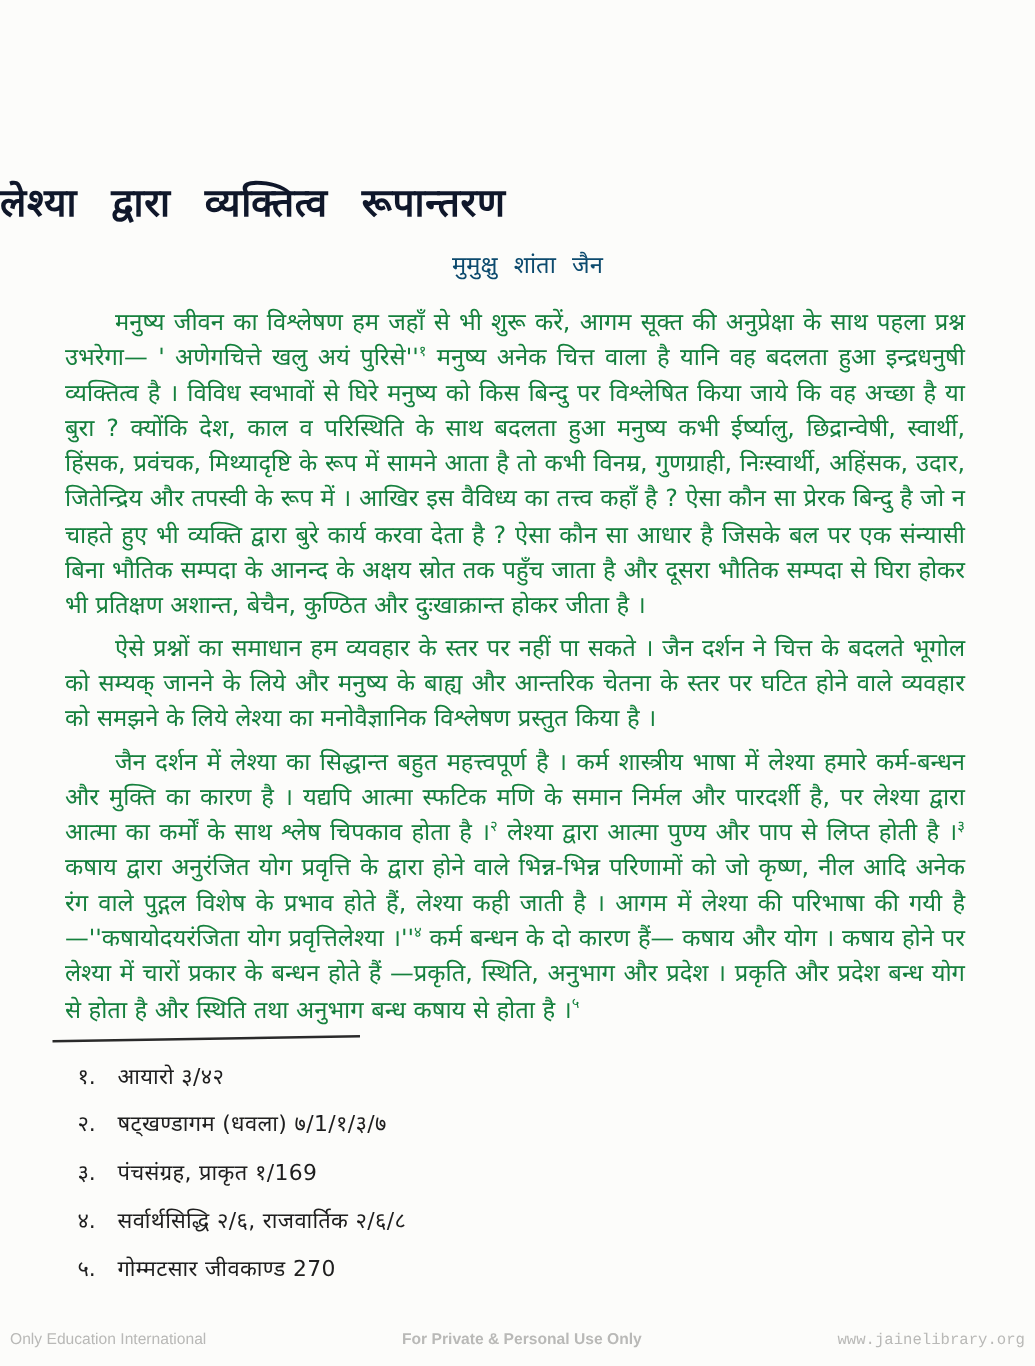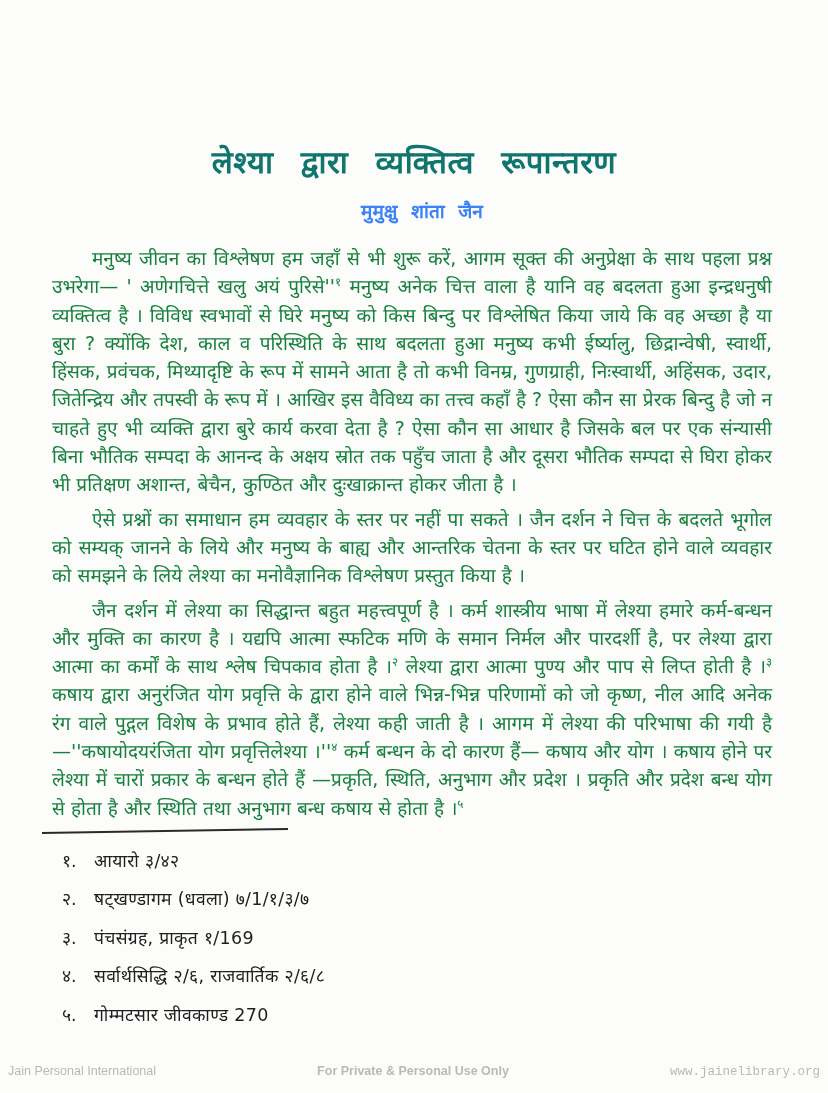--- a/index.html
+++ b/index.html
@@ -13,34 +13,33 @@
     height: 1093px;
     margin: 0 auto;
     background: #fcfcfa;
     color: #1d1d1d;
     font-family: "DejaVu Sans", sans-serif;
     overflow: hidden;
     box-sizing: border-box;
   }
   .page-title {
     margin: 140px 0 0 0;
-    text-align: center;
     font-size: 31px;
     font-weight: bold;
     letter-spacing: 0.5px;
     word-spacing: 16px;
-    color: #0f766e;
+    color: #0f172a;
   }
   .author {
     margin: 16px 0 0 0;
     text-align: center;
     font-size: 19px;
-    font-weight: bold;
+    font-weight: normal;
     word-spacing: 7px;
-    color: #3b82f6;
+    color: #0c4a6e;
     padding-left: 16px;
   }
   .body-text {
     margin: 20px 56px 0 52px;
     font-size: 19px;
     line-height: 28.3px;
     text-align: justify;
     color: #15803d;
   }
   .body-text p {
@@ -128,18 +127,18 @@
       <span class="fn-num">४.</span>
       <span class="fn-text">सर्वार्थसिद्धि २/६, राजवार्तिक २/६/८</span>
     </div>
     <div class="footnote-row">
       <span class="fn-num">५.</span>
       <span class="fn-text">गोम्मटसार जीवकाण्ड 270</span>
     </div>
   </div>
 
   <div class="page-footer">
-    <span class="left">Jain Personal International</span>
+    <span class="left">Only Education International</span>
     <span class="center">For Private &amp; Personal Use Only</span>
     <span class="right">www.jainelibrary.org</span>
   </div>
 
 </div>
 
 </body></html>

